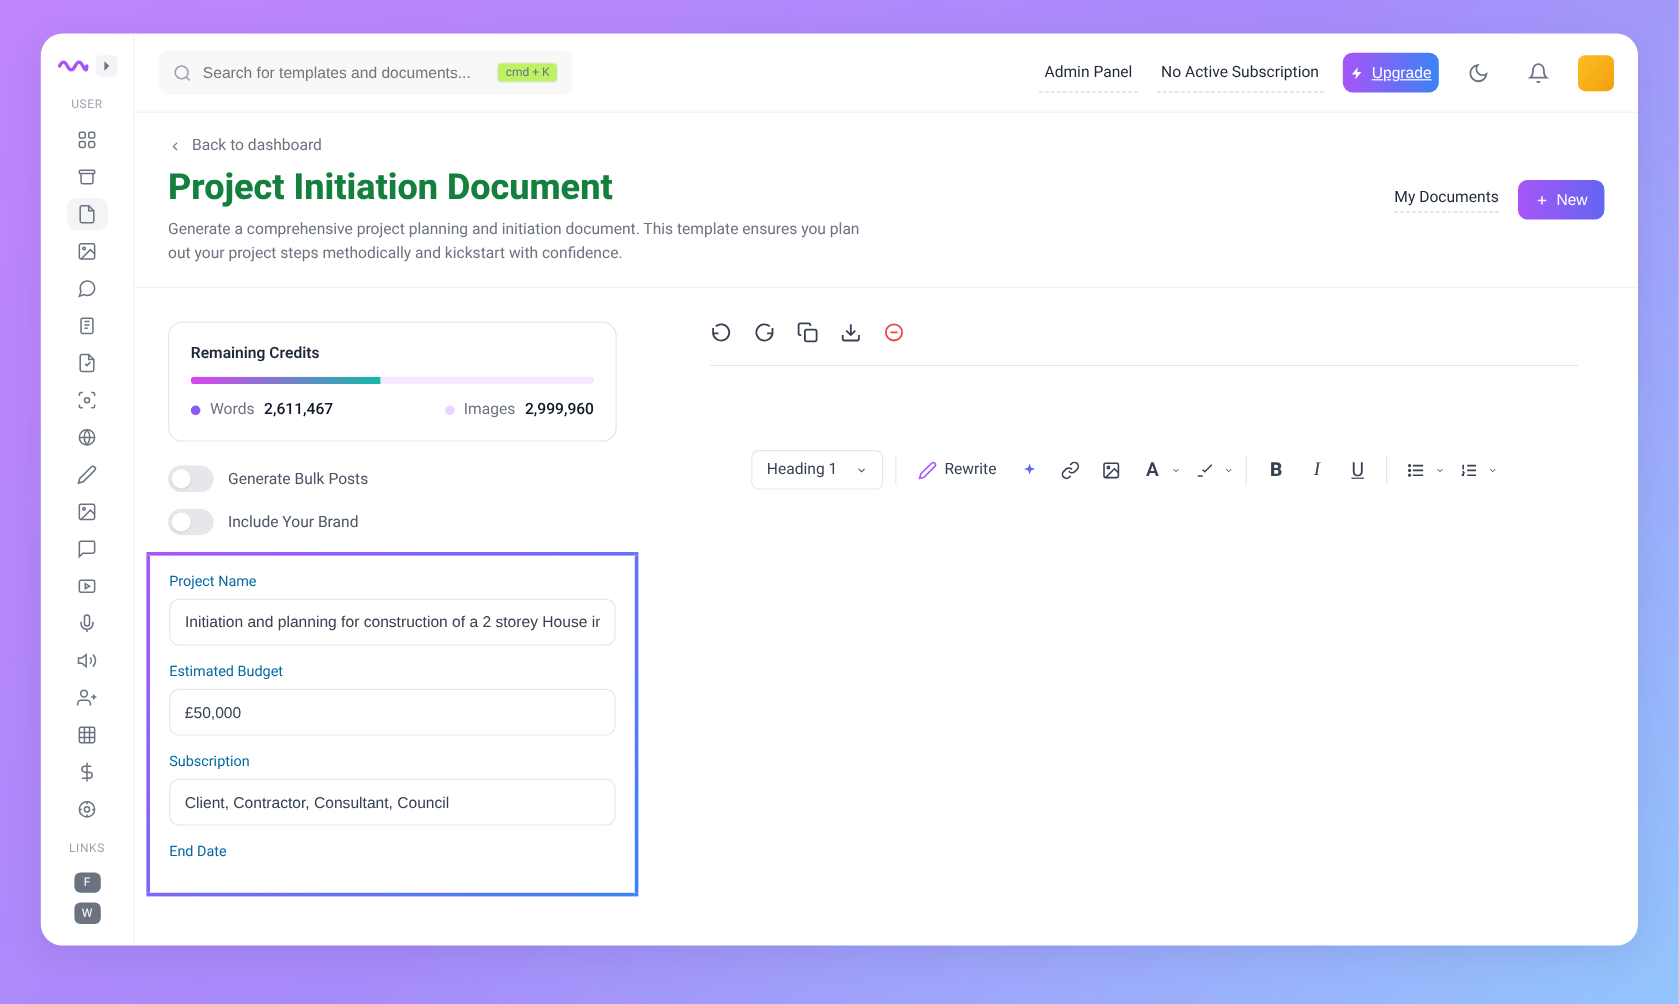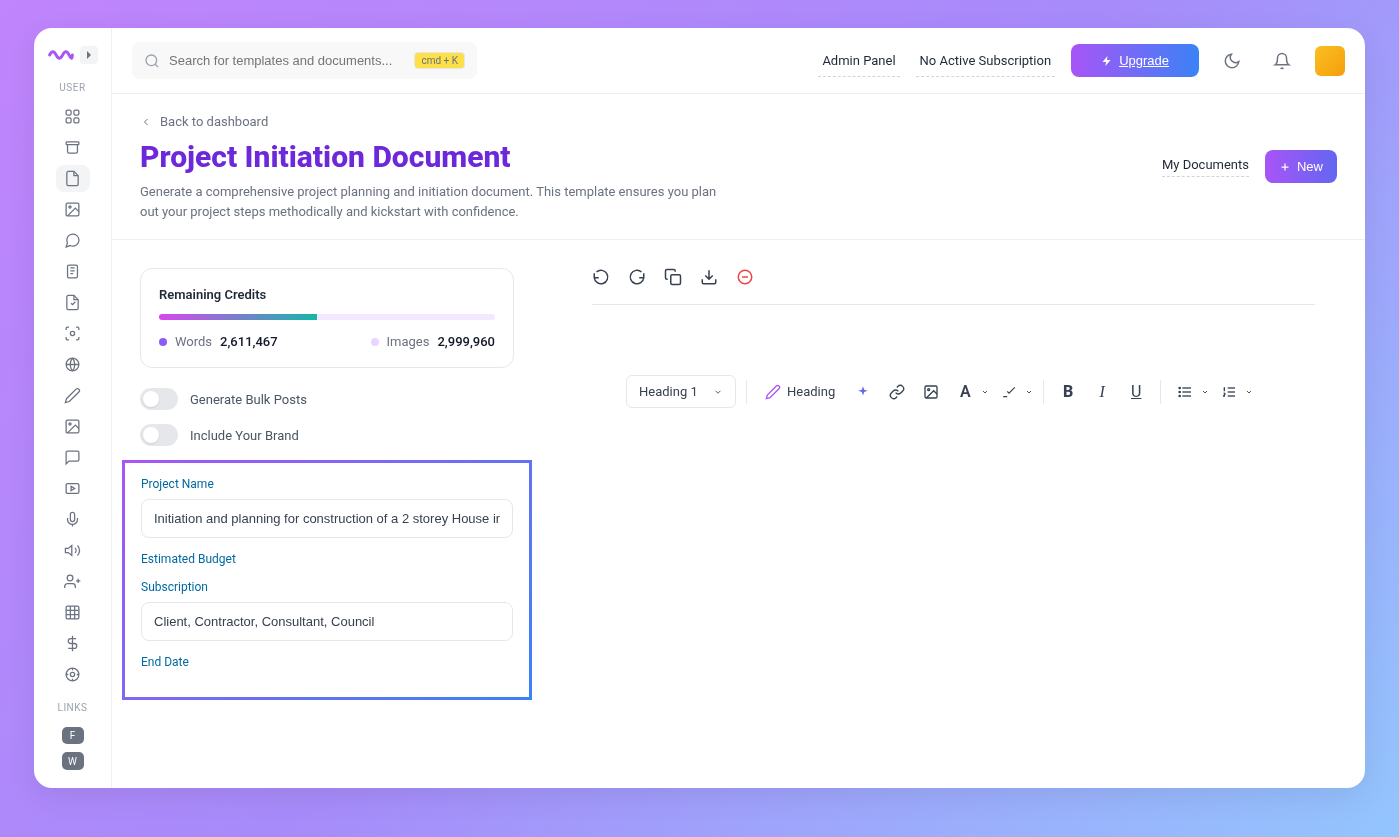--- a/index.html
+++ b/index.html
@@ -99,38 +99,38 @@
   border: none;
   background: transparent;
   outline: none;
   flex: 1;
   font-size: 13px;
   color: #6b7280;
 }
 .kbd {
   font-size: 10px;
   color: #6b7280;
-  background: #fde047;
+  background: #bef264;
   border: 1px solid #e5e7eb;
   border-radius: 4px;
   padding: 2px 6px;
 }
 .topbar-spacer { flex: 1; }
 .topbar-link {
   font-size: 13px;
   color: #1f2937;
   padding: 8px 4px;
   border-bottom: 1px dashed #d1d5db;
   cursor: pointer;
 }
 .btn-upgrade {
   background: linear-gradient(90deg, #a855f7, #3b82f6);
   color: #fff;
   border: none;
-  padding: 9px 30px;
+  padding: 9px 6px;
   border-radius: 8px;
   font-size: 13px;
   display: flex;
   align-items: center;
   gap: 6px;
   cursor: pointer;
   text-decoration: underline;
 }
 .icon-btn {
   width: 34px; height: 34px;
@@ -157,21 +157,21 @@
   align-items: center;
   gap: 8px;
   color: #6b7280;
   font-size: 13px;
   margin-bottom: 10px;
   cursor: pointer;
 }
 .page-title {
   font-size: 30px;
   font-weight: 800;
-  color: #6d28d9;
+  color: #15803d;
   margin-bottom: 8px;
 }
 .page-desc {
   font-size: 13px;
   color: #6b7280;
   max-width: 580px;
   line-height: 1.5;
 }
 .header-actions {
   display: flex;
@@ -575,20 +575,21 @@
           <span class="toggle-label">Include Your Brand</span>
         </div>
 
         <div class="form-highlight">
           <div class="field">
             <label class="field-label">Project Name</label>
             <input class="field-input" value="Initiation and planning for construction of a 2 storey House in the UK" style="">
           </div>
           <div class="field">
             <label class="field-label">Estimated Budget</label>
+            <input class="field-input" value="£50,000" style="">
           </div>
           <div class="field">
             <label class="field-label">Subscription</label>
             <input class="field-input" value="Client, Contractor, Consultant, Council" style="">
           </div>
           <div class="field">
             <label class="field-label">End Date</label>
 
           </div>
         </div>
@@ -631,21 +632,21 @@
             <span>Heading 1</span>
             <svg width="10" height="10" viewBox="0 0 24 24" fill="none" stroke="currentColor" stroke-width="2">
                 <path d="M6 9l6 6 6-6"></path>
               </svg>
           </div>
           <div class="divider"></div>
           <div class="rewrite-btn">
             <svg width="16" height="16" viewBox="0 0 24 24" fill="none" stroke="currentColor" stroke-width="2">
                 <path d="M17 3a2.8 2.8 0 014 4L7.5 20.5 2 22l1.5-5.5L17 3z"></path>
               </svg>
-            <span>Heading</span>
+            <span>Rewrite</span>
           </div>
           <div class="fmt-icon sparkle">
               <svg width="14" height="14" viewBox="0 0 24 24" fill="currentColor">
                 <path d="M12 2l2 6 6 2-6 2-2 6-2-6-6-2 6-2z"></path>
               </svg>
             </div>
           <div class="fmt-icon">
               <svg width="16" height="16" viewBox="0 0 24 24" fill="none" stroke="currentColor" stroke-width="2">
                 <path d="M10 13a5 5 0 007.54.54l3-3a5 5 0 00-7.07-7.07l-1.72 1.71M14 11a5 5 0 00-7.54-.54l-3 3a5 5 0 007.07 7.07l1.71-1.71"></path>
               </svg>

